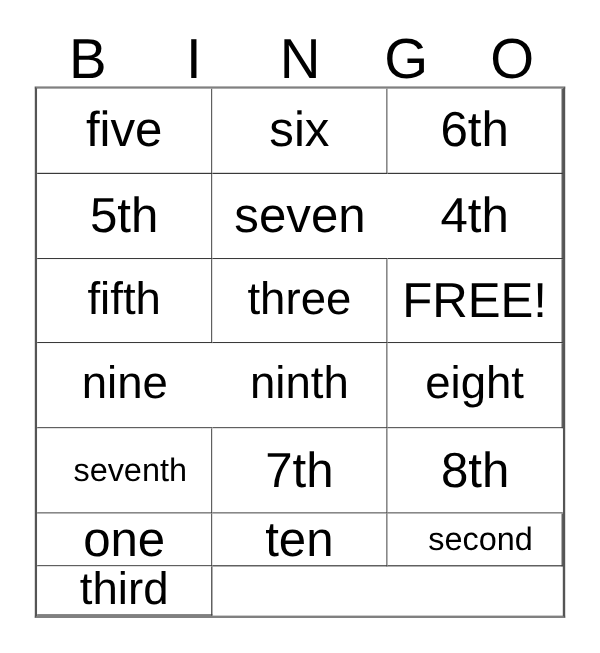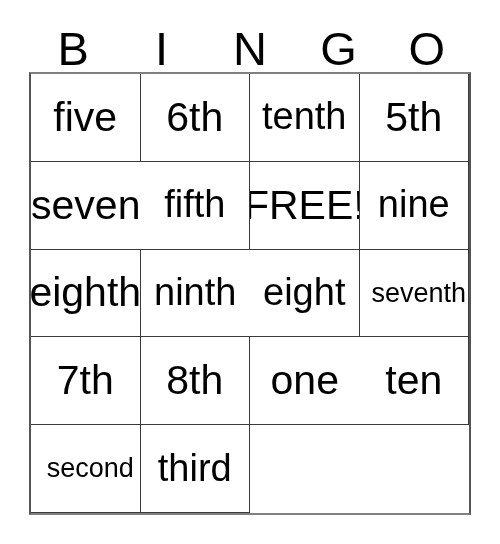--- a/index.html
+++ b/index.html
@@ -50,21 +50,21 @@
 
   
   #grid {
     position: absolute;
     left: 29px;
     top: 72px;
     width: 442px;
     height: 443px;
     box-sizing: border-box;
     display: grid;
-    grid-template-columns: repeat(4, 1fr);
+    grid-template-columns: repeat(3, 1fr);
     grid-template-rows: repeat(5, 1fr);
     border-top: 2px solid #808080;
     border-left: 2px solid #555555;
     border-right: 2px solid #555555;
     border-bottom: 2px solid #808080;
     background: #ffffff;
   }
   .cell {
     position: relative;
     box-sizing: border-box;
@@ -114,42 +114,45 @@
       <div class="header-cell">
         <span class="header-letter">O</span>
       </div>
     </div>
 
   <div id="grid">
       <div class="cell">
         <span class="cell-text t-xl">five</span>
       </div>
       <div class="cell">
-        <span class="cell-text t-xl">6th</span>
+        <span class="cell-text t-xl">six</span>
       </div>
       <div class="cell">
-        <span class="cell-text t-lg">tenth</span>
+        <span class="cell-text t-xl">6th</span>
       </div>
       <div class="cell">
         <span class="cell-text t-xl">5th</span>
       </div>
       <div class="cell">
         <span class="cell-text t-md">seven</span>
       </div>
       <div class="cell">
+        <span class="cell-text t-xl">4th</span>
+      </div>
+      <div class="cell">
         <span class="cell-text t-lg">fifth</span>
+      </div>
+      <div class="cell">
+        <span class="cell-text t-lg">three</span>
       </div>
       <div class="cell">
         <span class="cell-text t-md">FREE!</span>
       </div>
       <div class="cell">
         <span class="cell-text t-lg">nine</span>
-      </div>
-      <div class="cell">
-        <span class="cell-text t-md">eighth</span>
       </div>
       <div class="cell">
         <span class="cell-text t-lg">ninth</span>
       </div>
       <div class="cell">
         <span class="cell-text t-lg">eight</span>
       </div>
       <div class="cell">
         <span class="cell-text t-sm">seventh</span>
       </div>

